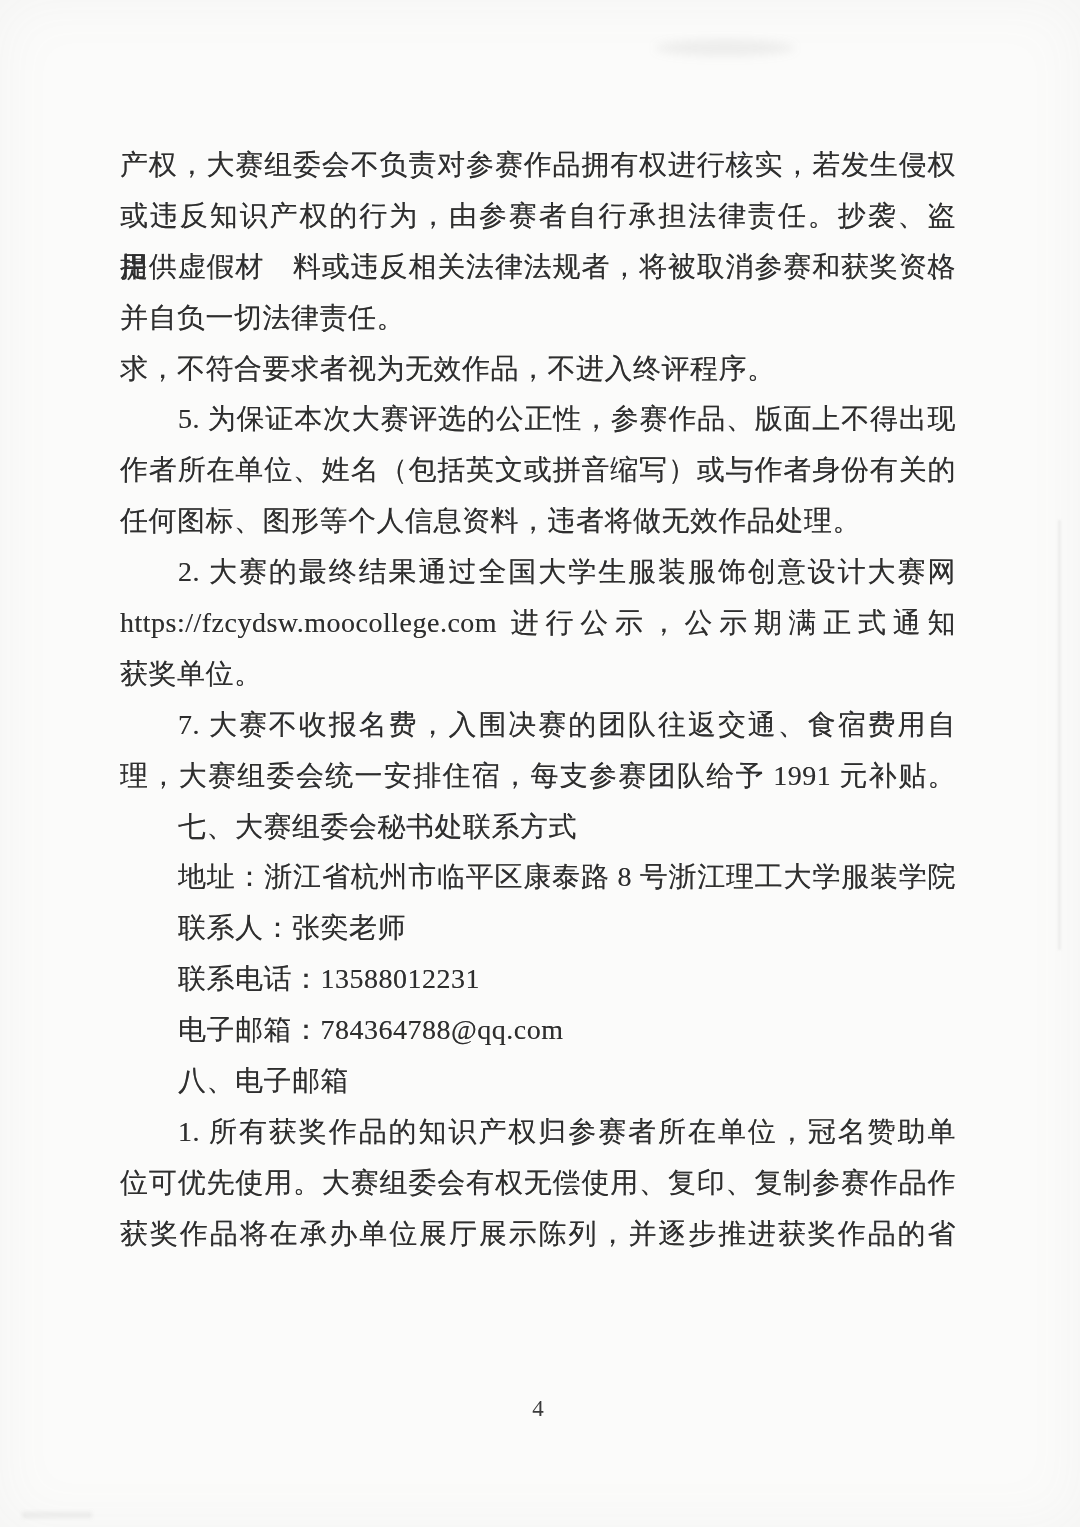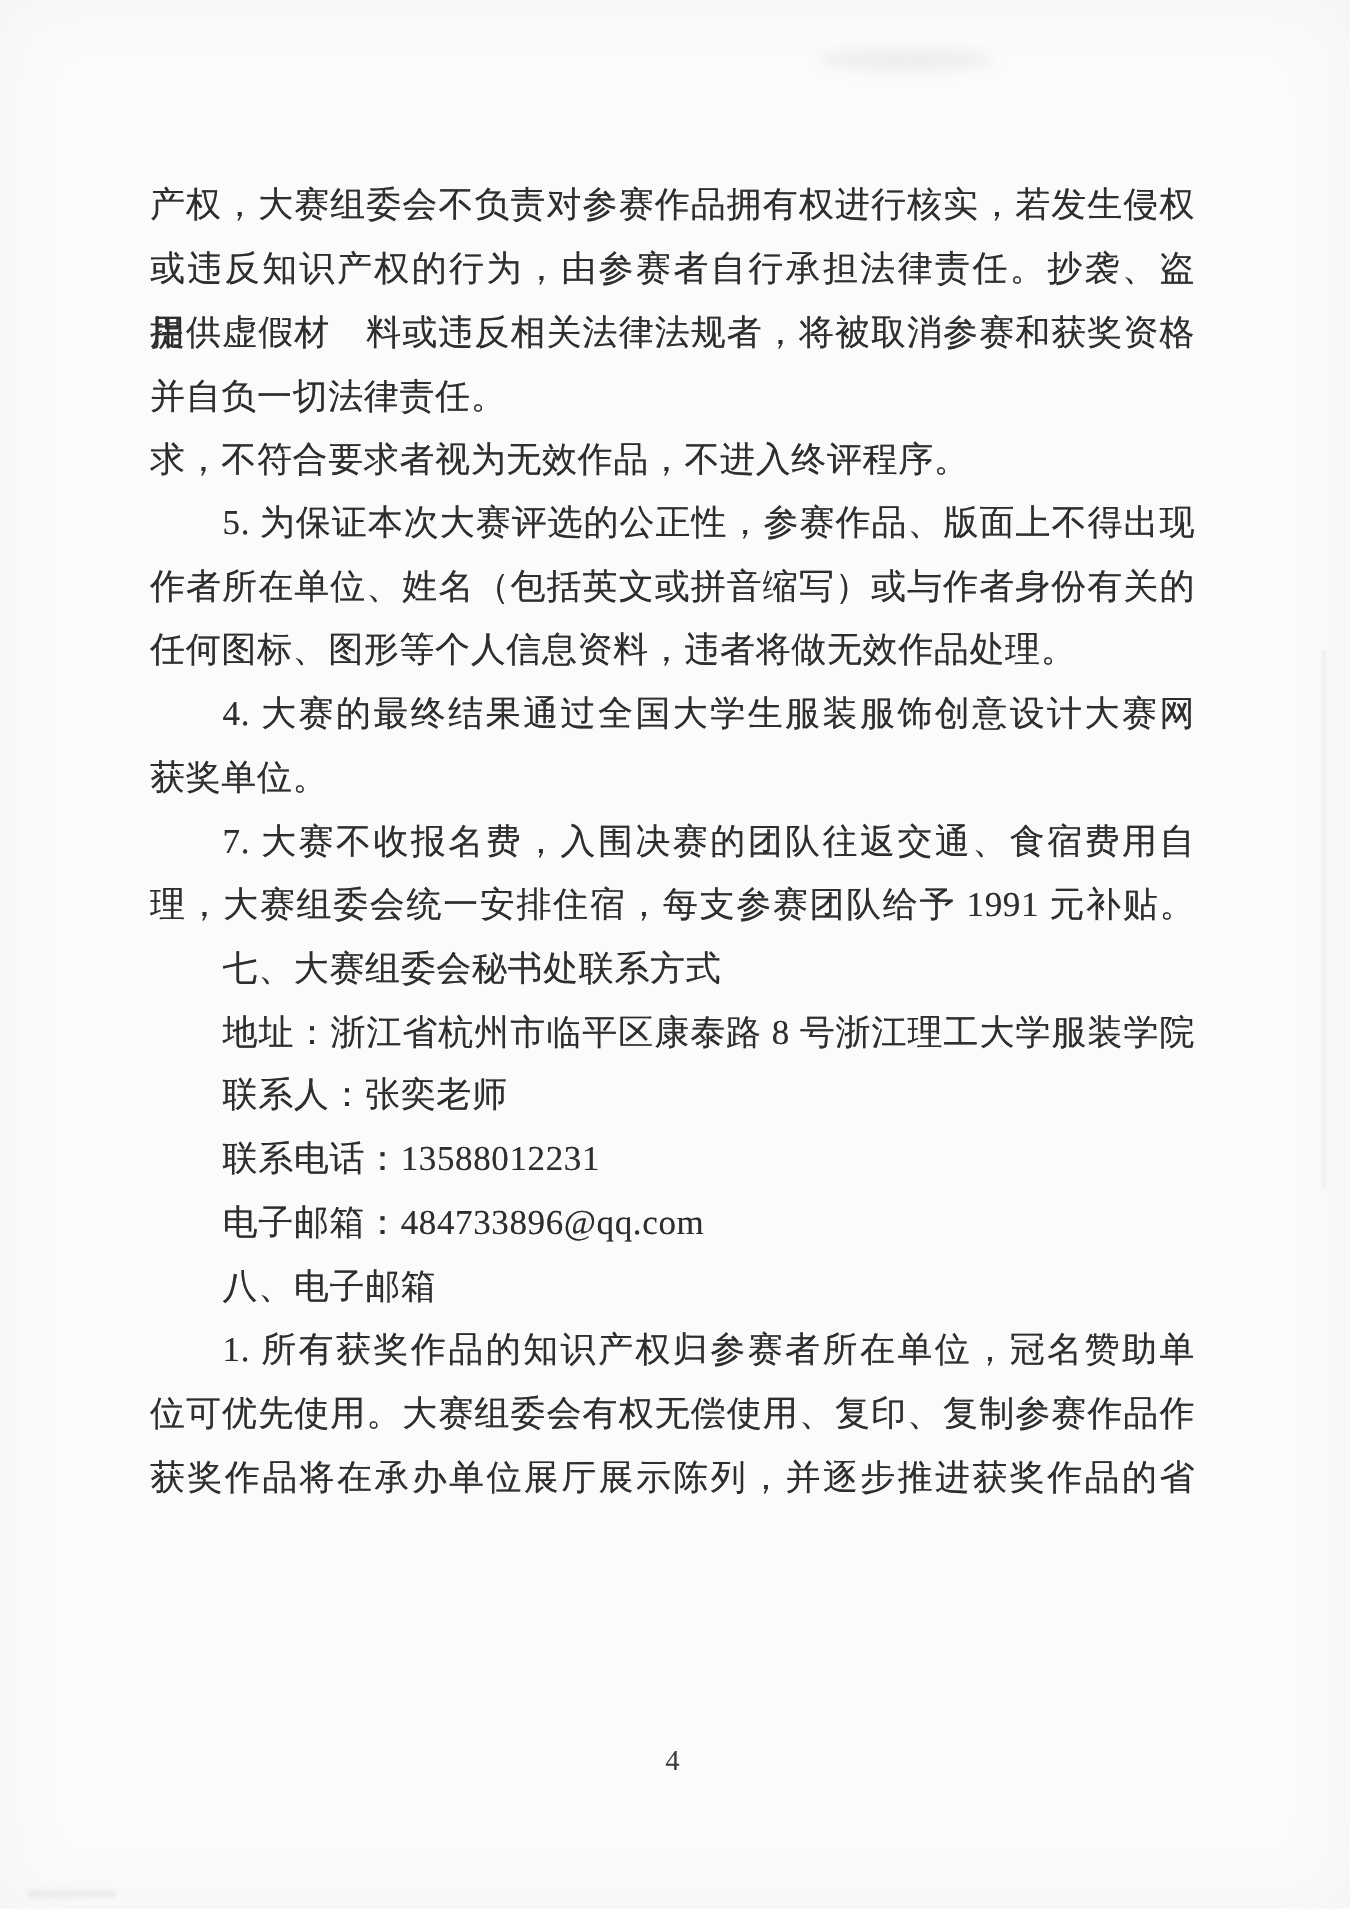--- a/index.html
+++ b/index.html
@@ -88,29 +88,30 @@
 
   <div class="doc-body" id="doc-body">
       <div class="line fill">产权，大赛组委会不负责对参赛作品拥有权进行核实，若发生侵权</div>
       <div class="line fill">或违反知识产权的行为，由参赛者自行承担法律责任。抄袭、盗用、</div>
       <div class="line fill">提供虚假材　料或违反相关法律法规者，将被取消参赛和获奖资格</div>
       <div class="line">并自负一切法律责任。</div>
       <div class="line">求，不符合要求者视为无效作品，不进入终评程序。</div>
       <div class="line indent fill">5. 为保证本次大赛评选的公正性，参赛作品、版面上不得出现</div>
       <div class="line fill">作者所在单位、姓名（包括英文或拼音缩写）或与作者身份有关的</div>
       <div class="line">任何图标、图形等个人信息资料，违者将做无效作品处理。</div>
-      <div class="line indent fill">4. 大赛的最终结果通过全国大学生服装服饰创意设计大赛网</div>
+      <div class="line indent fill">2. 大赛的最终结果通过全国大学生服装服饰创意设计大赛网</div>
+      <div class="line fill">https://fzcydsw.moocollege.com 进行公示，公示期满正式通知</div>
       <div class="line">获奖单位。</div>
       <div class="line indent fill">7. 大赛不收报名费，入围决赛的团队往返交通、食宿费用自</div>
       <div class="line fill">理，大赛组委会统一安排住宿，每支参赛团队给予 1991 元补贴。</div>
       <div class="line indent">七、大赛组委会秘书处联系方式</div>
       <div class="line indent fill">地址：浙江省杭州市临平区康泰路 8 号浙江理工大学服装学院</div>
       <div class="line indent">联系人：张奕老师</div>
       <div class="line indent">联系电话：13588012231</div>
-      <div class="line indent">电子邮箱：484733896@qq.com</div>
+      <div class="line indent">电子邮箱：784364788@qq.com</div>
       <div class="line indent">八、电子邮箱</div>
       <div class="line indent fill">1. 所有获奖作品的知识产权归参赛者所在单位，冠名赞助单</div>
       <div class="line fill">位可优先使用。大赛组委会有权无偿使用、复印、复制参赛作品作</div>
       <div class="line fill">获奖作品将在承办单位展厅展示陈列，并逐步推进获奖作品的省</div>
     </div>
 
   <div class="page-number">4</div>
 </div>
 
 </body></html>

